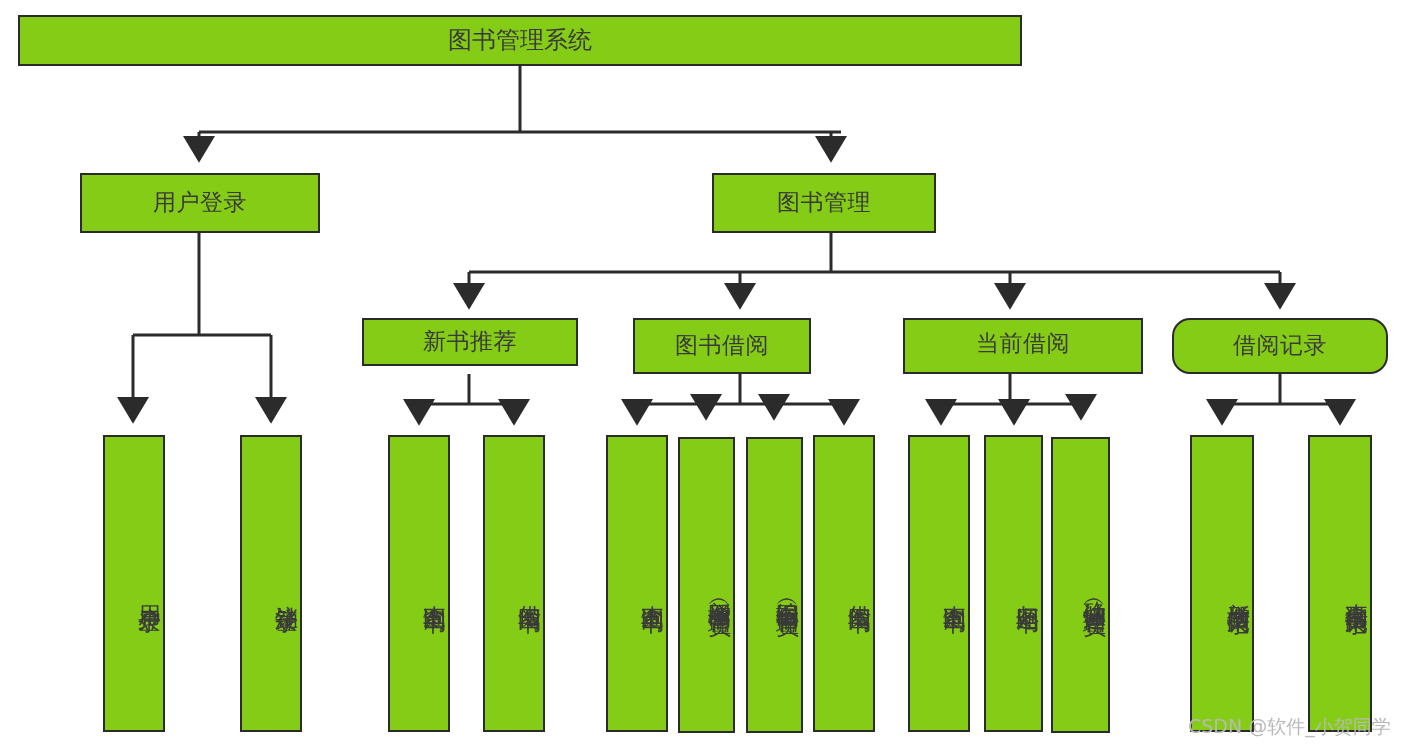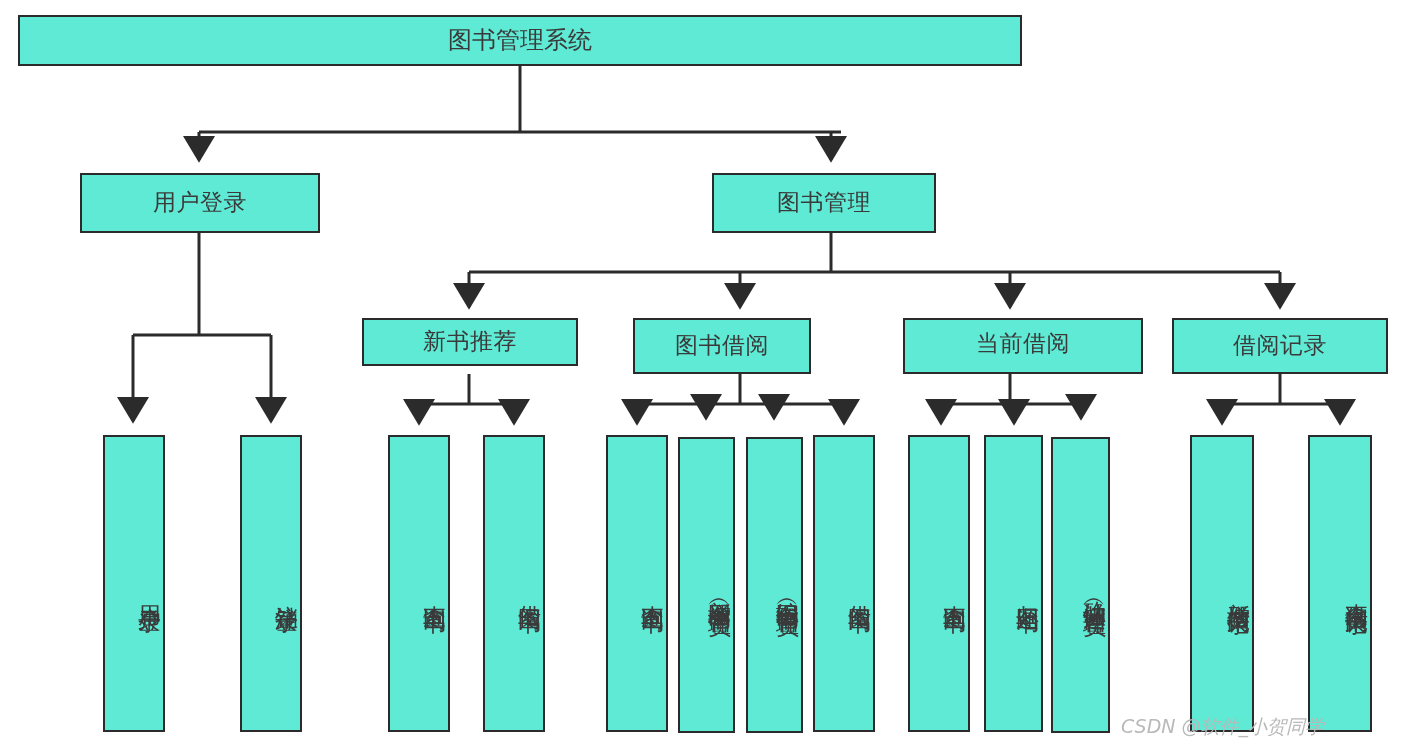--- a/index.html
+++ b/index.html
@@ -23,21 +23,21 @@
     left: 0;
     top: 0;
     width: 1405px;
     height: 747px;
     pointer-events: none;
   }
   .node {
     position: absolute;
     box-sizing: border-box;
     border: 2px solid #2b2b2b;
-    background: #5eead4;
+    background: #84cc16;
     color: #3a3a3a;
     display: flex;
     align-items: center;
     justify-content: center;
     text-align: center;
     line-height: 1.18;
   }
   .node.h {
     font-size: 23px;
     letter-spacing: 0.5px;
@@ -135,21 +135,21 @@
 
   <div class="node h" style="left:362px; top:318px; width:216px; height:48px;">
     <span>新书推荐</span>
   </div>
   <div class="node h" style="left:633px; top:318px; width:178px; height:56px;">
     <span>图书借阅</span>
   </div>
   <div class="node h" style="left:903px; top:318px; width:240px; height:56px;font-family:Liberation Mono, monospace;">
     <span>当前借阅</span>
   </div>
-  <div class="node h" style="left:1172px; top:318px; width:216px; height:56px;">
+  <div class="node h" style="left:1172px; top:318px; width:216px; height:56px;border-radius:18px;">
     <span>借阅记录</span>
   </div>
 
   <div class="node v" style="left:103px; top:435px; width:62px; height:297px;">
     <span>用户登录</span>
   </div>
   <div class="node v" style="left:240px; top:435px; width:62px; height:297px;">
     <span>注销登录</span>
   </div>
 
@@ -183,15 +183,15 @@
     <span>确认归还（管理员）</span>
   </div>
 
   <div class="node v" style="left:1190px; top:435px; width:64px; height:297px;">
     <span>新增借阅记录</span>
   </div>
   <div class="node v" style="left:1308px; top:435px; width:64px; height:297px;">
     <span>查询借阅记录</span>
   </div>
 
-  <div class="watermark" style="left:1121px; top:714px;font-style:italic;">CSDN @软件_小贺同学</div>
+  <div class="watermark" style="left:1188px; top:714px;">CSDN @软件_小贺同学</div>
 
 </div>
 
 </body></html>

